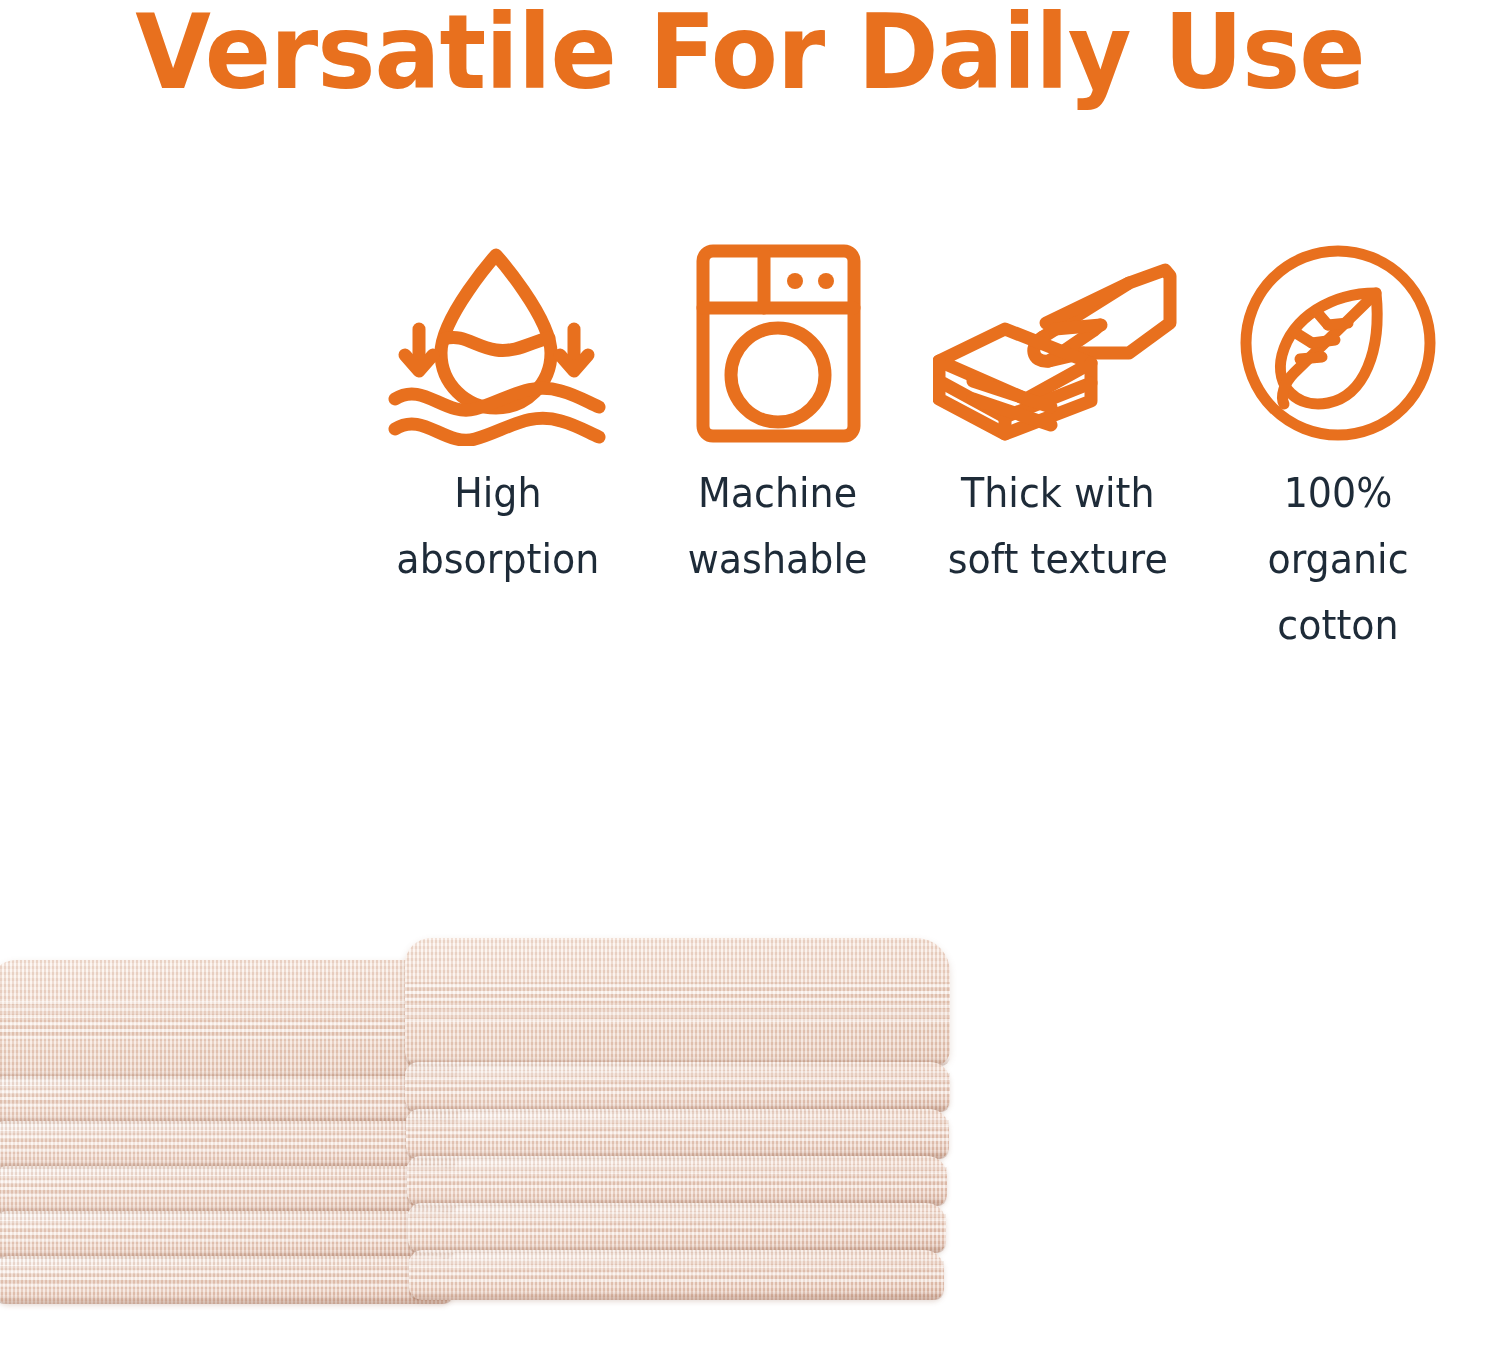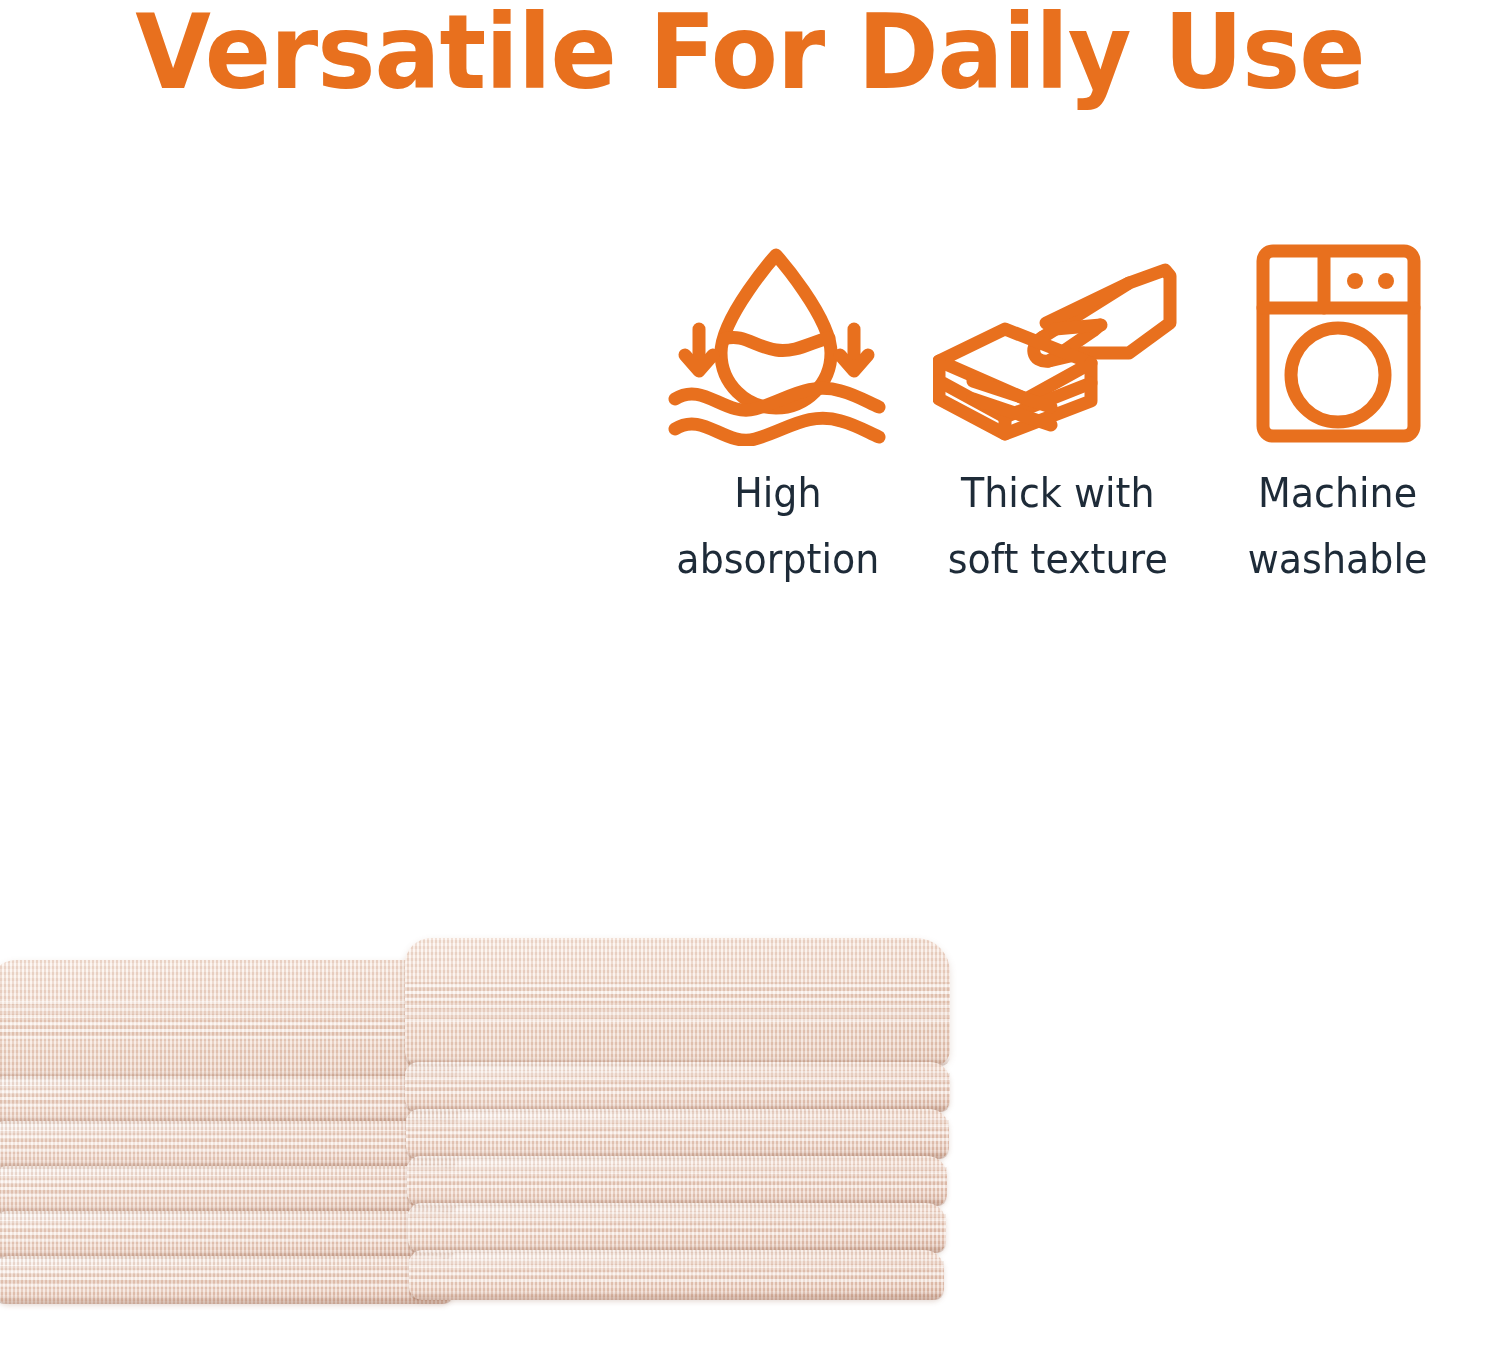--- a/index.html
+++ b/index.html
@@ -104,60 +104,79 @@
         </svg>
       </div>
       <div class="feat-label">
         <span>High</span><br>
         <span>absorption</span>
       </div>
     </div>
 
     <div class="feature">
       <div class="feat-icon">
-        <svg width="250" height="205" viewBox="0 0 250 205" fill="none" stroke="#E8701E" stroke-width="13" stroke-linecap="round" stroke-linejoin="round">
-
-          <path d="M110 96 L 196 42 L 232 29 L 237 35 L 237 82 L 196 112 L 148 112"></path>
-          <path d="M110 96 C 96 104, 98 122, 116 120 L 150 112"></path>
-          <path d="M113 82 L 196 42"></path>
-          <path d="M116 120 L 160 90 L 167 84"></path>
-          <path d="M122 88 L 168 84"></path>
-
-          <path d="M6 120 L 72 88 L 158 122 L 93 158 Z"></path>
-          <path d="M6 120 L 6 140 L 72 176 L 158 142 L 158 122"></path>
-          <path d="M6 140 L 6 158 L 72 193 L 158 160 L 158 142"></path>
-          <path d="M72 176 L 72 193"></path>
-          <path d="M40 140 L 118 166"></path>
-          <path d="M40 158 L 118 184"></path>
-        </svg>
-      </div>
-      <div class="feat-label">
-        <span>Thick with</span><br>
-        <span>soft texture</span>
-      </div>
-    </div>
-
-    <div class="feature">
-      <div class="feat-icon">
         <svg width="175" height="205" viewBox="0 0 175 205" fill="none" stroke="#E8701E" stroke-width="13" stroke-linecap="round" stroke-linejoin="round">
           <rect x="12" y="10" width="151" height="185" rx="10"></rect>
           <path d="M12 67 L163 67"></path>
           <path d="M73 12 L73 67"></path>
           <circle cx="104" cy="40" r="8" fill="#E8701E" stroke="none"></circle>
           <circle cx="135" cy="40" r="8" fill="#E8701E" stroke="none"></circle>
           <circle cx="87" cy="134" r="47"></circle>
         </svg>
       </div>
       <div class="feat-label">
         <span>Machine</span><br>
         <span>washable</span>
       </div>
     </div>
 
-
+    <div class="feature">
+      <div class="feat-icon">
+        <svg width="250" height="205" viewBox="0 0 250 205" fill="none" stroke="#E8701E" stroke-width="13" stroke-linecap="round" stroke-linejoin="round">
+
+          <path d="M110 96 L 196 42 L 232 29 L 237 35 L 237 82 L 196 112 L 148 112"></path>
+          <path d="M110 96 C 96 104, 98 122, 116 120 L 150 112"></path>
+          <path d="M113 82 L 196 42"></path>
+          <path d="M116 120 L 160 90 L 167 84"></path>
+          <path d="M122 88 L 168 84"></path>
+
+          <path d="M6 120 L 72 88 L 158 122 L 93 158 Z"></path>
+          <path d="M6 120 L 6 140 L 72 176 L 158 142 L 158 122"></path>
+          <path d="M6 140 L 6 158 L 72 193 L 158 160 L 158 142"></path>
+          <path d="M72 176 L 72 193"></path>
+          <path d="M40 140 L 118 166"></path>
+          <path d="M40 158 L 118 184"></path>
+        </svg>
+      </div>
+      <div class="feat-label">
+        <span>Thick with</span><br>
+        <span>soft texture</span>
+      </div>
+    </div>
+
+
+    <div class="feature">
+      <div class="feat-icon">
+        <svg width="205" height="205" viewBox="0 0 205 205" fill="none" stroke="#E8701E" stroke-width="11" stroke-linecap="round" stroke-linejoin="round">
+          <circle cx="102" cy="102" r="92"></circle>
+          <path d="M140 52 C 96 52, 56 76, 46 114 C 38 146, 62 168, 92 162
+                   C 128 155, 146 110, 140 52 Z"></path>
+          <path d="M140 52 L 58 132 C 48 142, 44 156, 48 163"></path>
+          <path d="M92 84 L 80 70"></path>
+          <path d="M92 84 L 112 82"></path>
+          <path d="M76 102 L 60 92"></path>
+          <path d="M76 102 L 99 99"></path>
+          <path d="M64 118 L 86 116"></path>
+        </svg>
+      </div>
+      <div class="feat-label">
+        <span>100% organic</span><br>
+        <span>cotton</span>
+      </div>
+    </div>
 
   </div>
 
   <div id="photo-area">
 
     <div class="stack" id="stack-left">
         <div class="towel towel-top" style="width: 470px; height: 120px; top: 0px; background: linear-gradient(176deg, rgb(251, 238, 230) 0%, rgb(246, 227, 216) 26%, rgb(240, 216, 202) 58%, rgb(232, 203, 187) 86%, rgb(221, 187, 169) 100%); box-shadow: rgba(150, 104, 82, 0.2) 0px 3px 7px;">
           <div class="terry"></div>
           <div class="band" style="top:34%;height:32%;opacity:.75;"></div>
           <div class="edge-shadow"></div>

